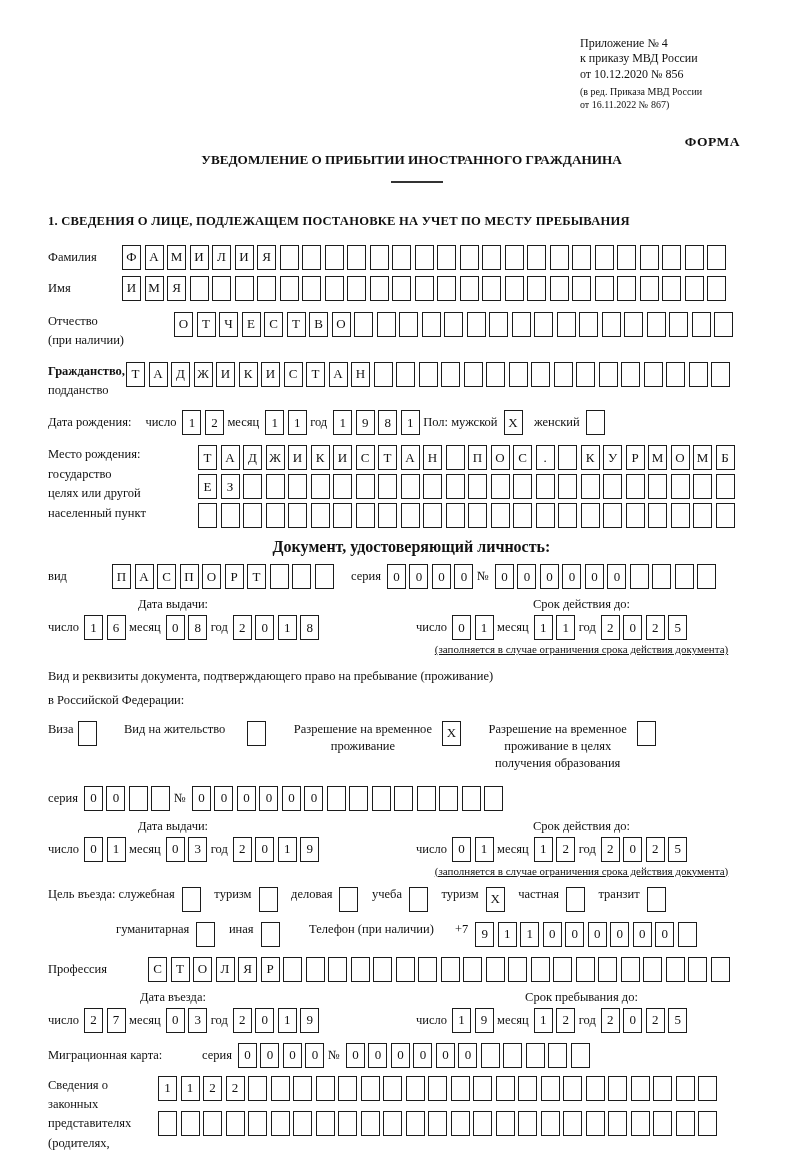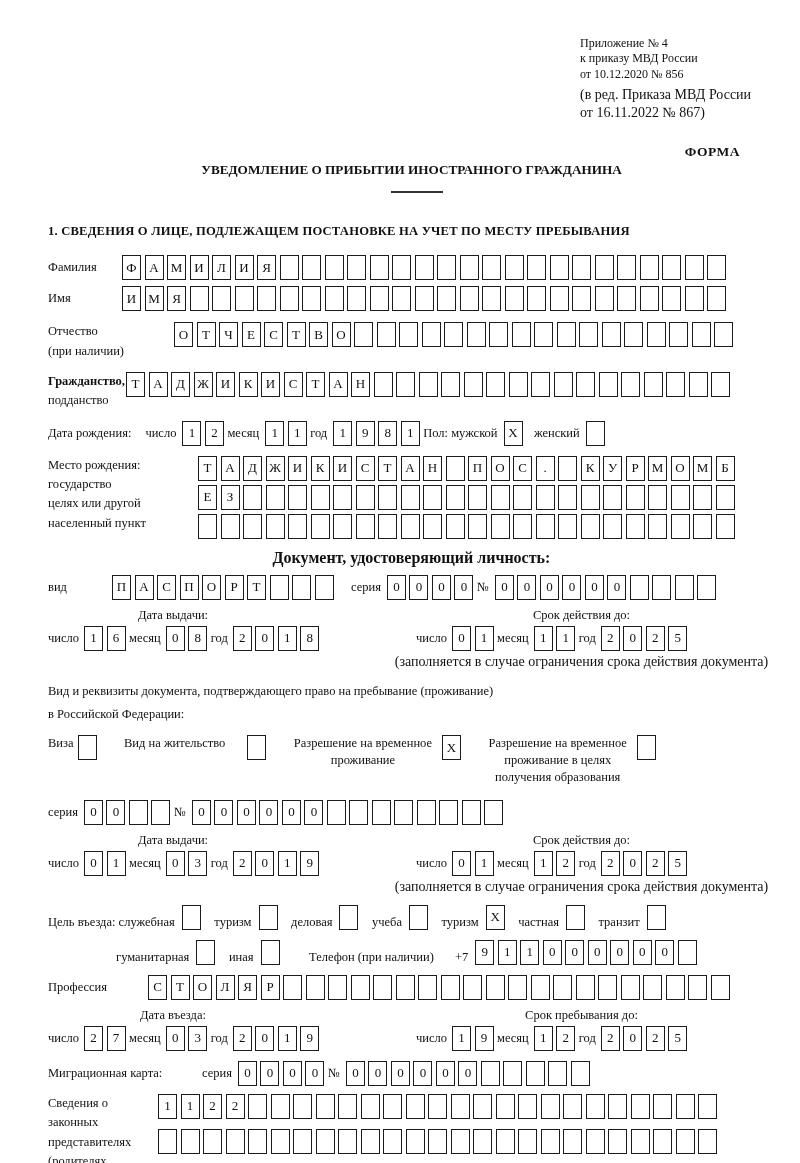--- a/index.html
+++ b/index.html
@@ -3,21 +3,21 @@
 <meta charset="utf-8">
 <style>
   html,body{margin:0;padding:0;background:#fff;}
   .page{
     width:800px;min-height:1163px;box-sizing:border-box;
     padding:36px 25px 30px 48px;
     font-family:"Liberation Serif","DejaVu Serif",serif;
     color:#111;font-size:12.5px;background:#fff;
   }
   .hdr-block{width:195px;margin-left:auto;line-height:1.28;font-size:12px;}
-  .hdr-note{margin-top:4px;font-size:14px;}
+  .hdr-note{margin-top:4px;font-size:10px;}
   .forma{text-align:right;padding-right:35px;font-weight:bold;font-size:13.5px;margin-top:22px;letter-spacing:.5px;}
   .title{ text-align:center;font-weight:bold;font-size:13.2px;line-height:1.45;}
   .title-blank{display:inline-block;width:52px;border-bottom:2px solid #333;height:11px;margin-left:10px;}
   .section-h{font-weight:bold;font-size:12.6px;margin-top:26px;margin-bottom:16px;letter-spacing:.2px;}
   .row{display:flex;align-items:flex-start;margin-bottom:6px;}
   .lbl{padding-top:5px;flex-shrink:0;}
   .lbl-ml{line-height:1.55;flex-shrink:0;}
   .cells{display:flex;flex-shrink:0;}
   .cell{
     display:inline-flex;align-items:center;justify-content:center;
@@ -29,26 +29,26 @@
   .inline-row .t{margin-right:6px;white-space:nowrap;}
   .gap8{width:8px;} .gap14{width:14px;} .gap24{width:24px;}
   .stack{display:flex;flex-direction:column;}
   .stack .cells{margin-bottom:4px;}
   .center-b{font-weight:bold;text-align:center;font-size:16px;margin:4px 0 8px 0;}
   .two-col{display:flex;margin-top:8px;}
   .col-l{width:340px;} .col-r{width:387px;}
   .dtitle{text-align:center;margin-bottom:3px;}
   .dgroup{display:flex;align-items:center;}
   .dgroup .t{margin:0 5px 0 0;white-space:nowrap;}
-  .note{font-size:14px;text-align:center;margin-top:3px;white-space:nowrap;}
+  .note{font-size:11px;text-align:center;margin-top:3px;white-space:nowrap;text-decoration:underline;}
   .chk-row{display:flex;align-items:flex-start;margin-top:8px;}
   .chk-opt{display:flex;align-items:flex-start;}
   .chk-opt .ol{line-height:1.35;}
   .chk-opt .ol.center{text-align:center;}
-  .purpose-row{display:flex;align-items:flex-end;margin-top:10px;margin-bottom:4px;font-family:Liberation Serif, serif;}
+  .purpose-row{display:flex;align-items:flex-start;margin-top:10px;margin-bottom:4px;font-family:Liberation Serif, serif;}
   .purpose-row .t{margin-right:7px;white-space:nowrap;}
   .purpose-row .cells{margin-right:10px;}
   .mt10{margin-top:10px;} .mt14{margin-top:14px;}
 </style>
 </head>
 <body>
 
 <div class="page">
 
   <div class="hdr-block">

